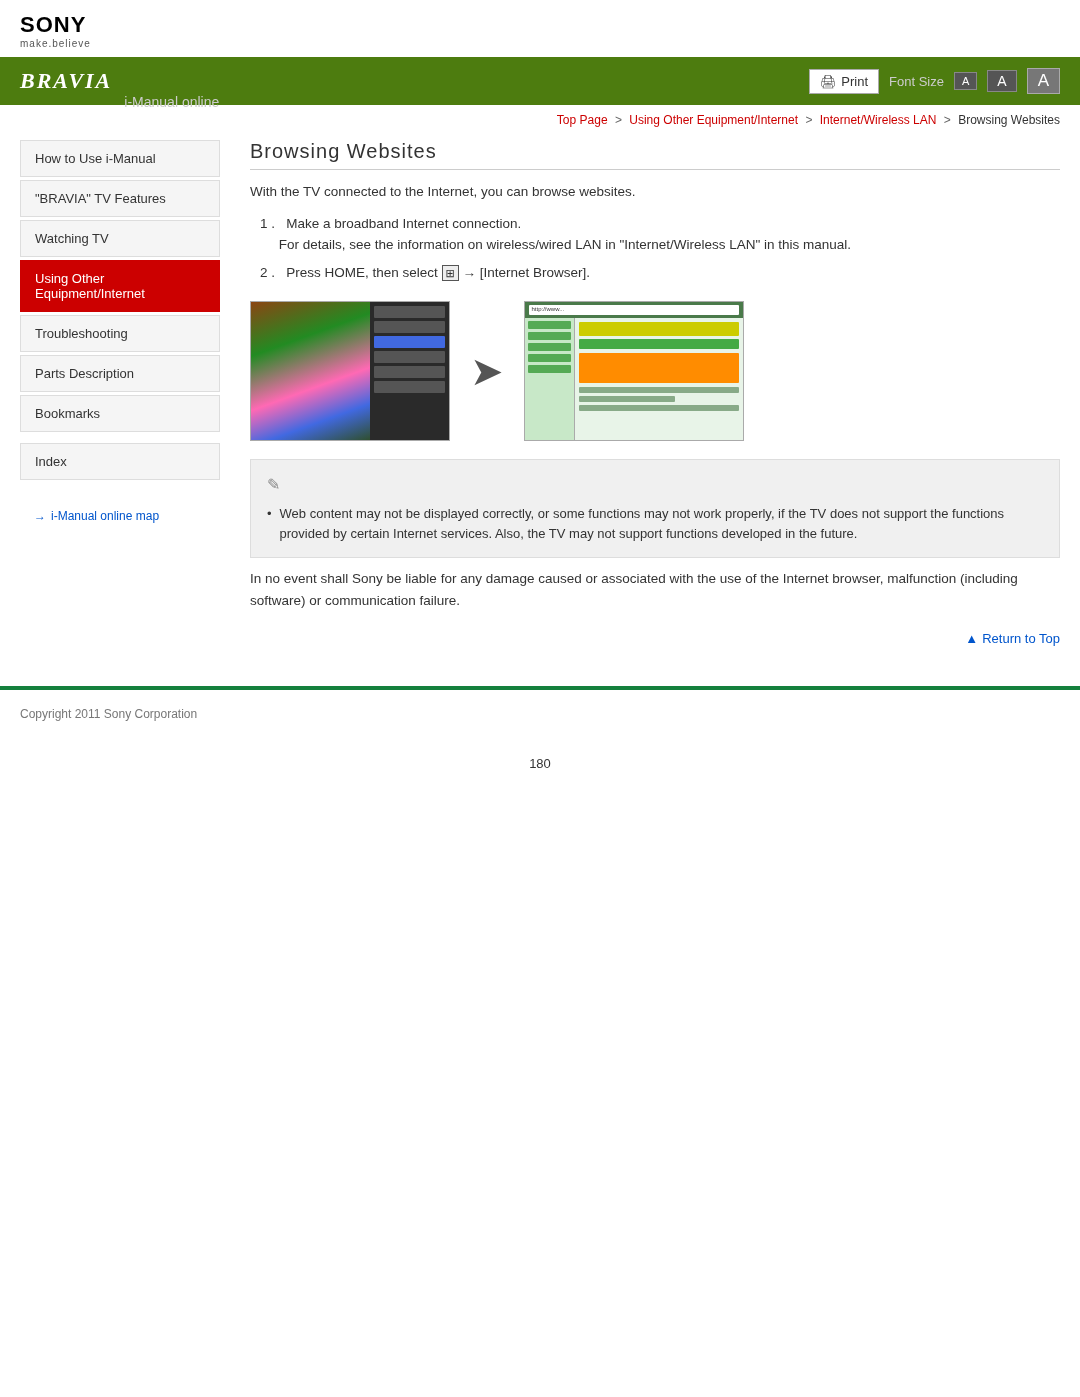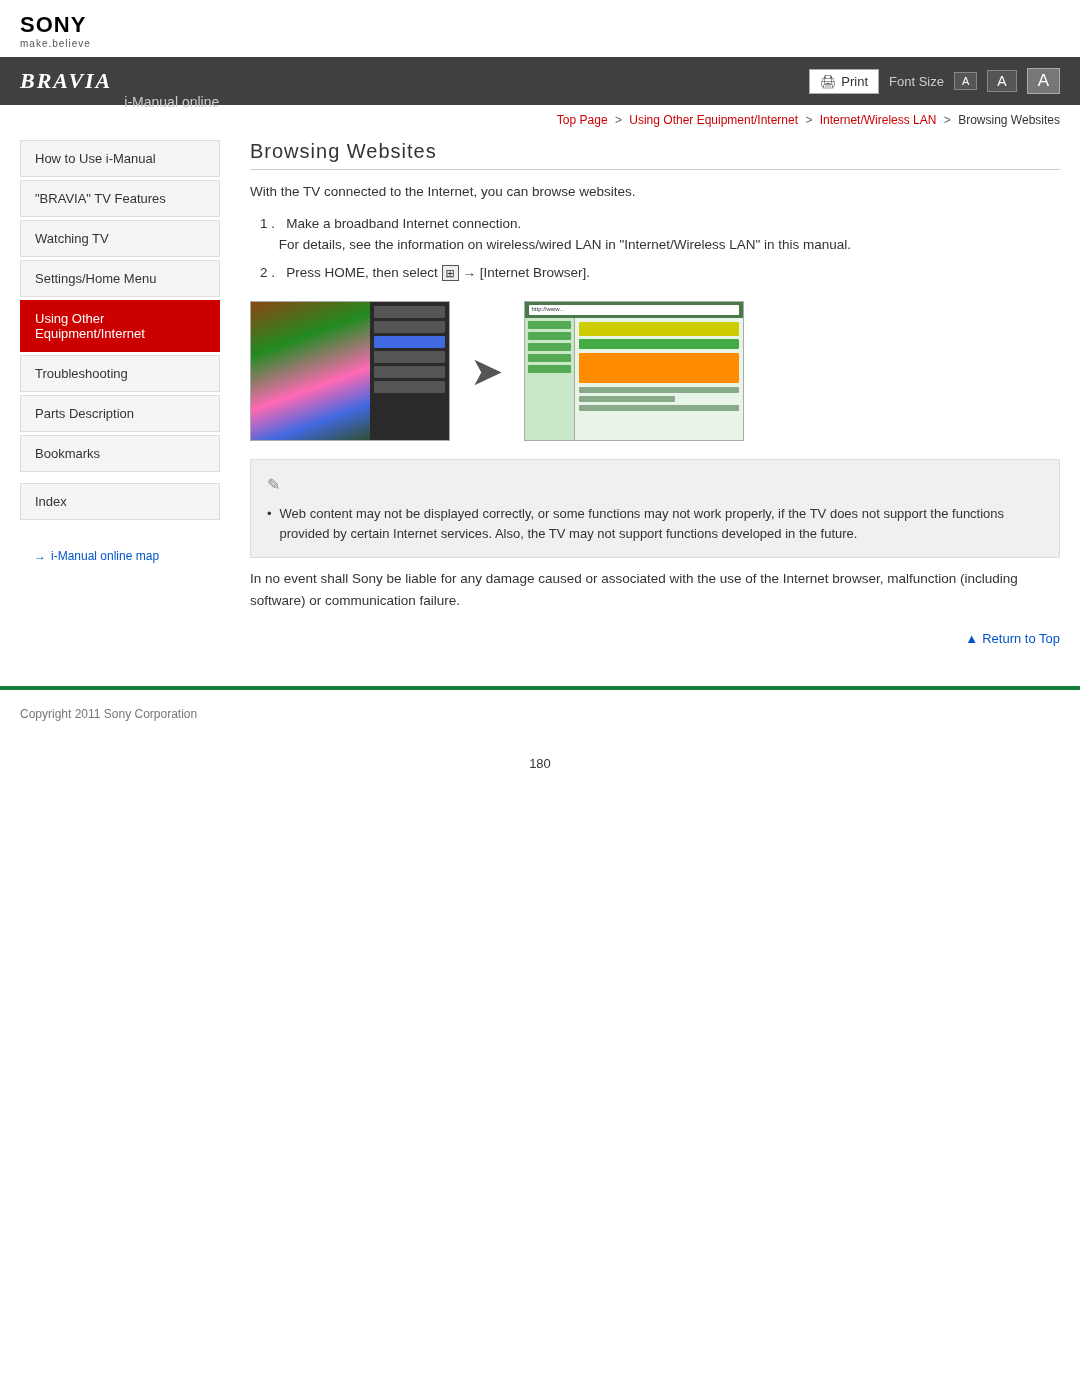--- a/index.html
+++ b/index.html
@@ -31,21 +31,21 @@
     }
     .sony-tagline {
       font-size: 10px;
       color: #555;
       letter-spacing: 1px;
       text-align: right;
     }
 
     
     .nav-bar {
-      background: #404040;
+      background: #4d7c0f;
       display: flex;
       align-items: center;
       justify-content: space-between;
       padding: 0 20px;
       height: 48px;
     }
     .nav-bar-left {
       display: flex;
       align-items: center;
       gap: 12px;
@@ -428,21 +428,20 @@
   <span class="breadcrumb-sep">&gt;</span>
   <span>Browsing Websites</span>
 </div>
 
 <div class="main-layout">
 
   <div class="sidebar">
     <a class="sidebar-item" href="#">How to Use i-Manual</a>
     <a class="sidebar-item" href="#">"BRAVIA" TV Features</a>
     <a class="sidebar-item" href="#">Watching TV</a>
-    <a class="sidebar-item" href="#">Settings/Home Menu</a>
     <a class="sidebar-item active" href="#">Using Other Equipment/Internet</a>
     <a class="sidebar-item" href="#">Troubleshooting</a>
     <a class="sidebar-item" href="#">Parts Description</a>
     <a class="sidebar-item" href="#">Bookmarks</a>
     <div class="sidebar-divider"></div>
     <a class="sidebar-index" href="#">Index</a>
     <a class="sidebar-map-link" href="#">
       <span>→</span>
       <span>i-Manual online map</span>
     </a>

